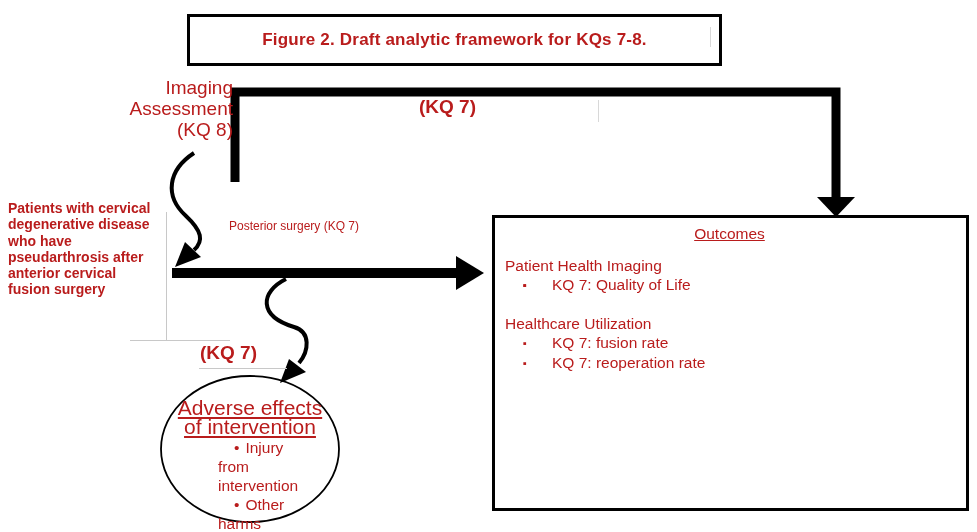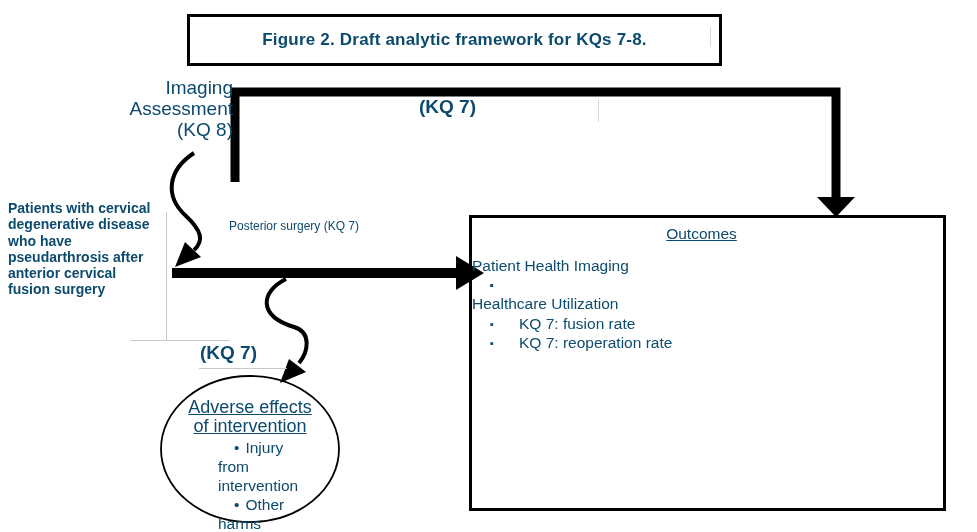--- a/index.html
+++ b/index.html
@@ -1,18 +1,18 @@
 <!DOCTYPE html>
 <html><head>
 <meta charset="utf-8">
 <style>
   html,body{margin:0;padding:0;background:#ffffff;}
   .canvas{
     position:relative;width:977px;height:532px;background:#ffffff;
-    font-family:"Liberation Sans",sans-serif;color:#0c4a6e;overflow:hidden;
+    font-family:"Liberation Sans",sans-serif;color:#b91c1c;overflow:hidden;
   }
   .abs{position:absolute;}
   .svg-layer{position:absolute;left:0;top:0;pointer-events:none;}
 
   .title-box{
     left:187px;top:14px;width:535px;height:52px;border:3px solid #000;
     box-sizing:border-box;display:flex;align-items:center;justify-content:center;
     font-weight:bold;font-size:17px;letter-spacing:.2px;
   }
 
@@ -22,33 +22,33 @@
   }
   .kq7-top{left:419px;top:96px;font-weight:bold;font-size:19px;}
   .posterior-label{left:229px;top:219px;font-size:12px;}
   .population-text{
     left:8px;top:200px;width:172px;font-weight:bold;font-size:14px;
     line-height:16.3px;white-space:pre-line;
   }
   .kq7-mid{left:200px;top:342px;font-weight:bold;font-size:19px;}
 
   .outcomes-box{
-    left:469px;top:215px;width:477px;height:296px;border:3px solid #000;
-    box-sizing:border-box;padding:6px 12px 0 0;
+    left:492px;top:215px;width:477px;height:296px;border:3px solid #000;
+    box-sizing:border-box;padding:6px 12px 0 10px;
     font-size:15.5px;line-height:19.5px;
   }
   .outcomes-heading{text-align:center;text-decoration:underline;}
   .sub-heading{margin-top:12px;}
   .o-item{position:relative;padding-left:47px;}
   .o-bullet{position:absolute;left:18px;top:1px;font-size:11px;}
   .spacer{height:19px;}
 
   .adverse-heading{
     left:165px;top:398px;width:170px;text-align:center;
-    text-decoration:underline;font-size:18px;line-height:19px;white-space:pre-line;
+    text-decoration:underline;font-size:21px;line-height:19px;white-space:pre-line;
   }
   .adverse-items{left:170px;top:438px;width:132px;font-size:15.5px;line-height:19px;}
   .a-item{text-indent:16px;margin-left:48px;}
   .a-bullet{margin-right:6px;}
 
   .faint{position:absolute;background:#c8c8c8;}
 </style>
 </head>
 <body>
 
@@ -112,20 +112,21 @@
   <div class="abs outcomes-box">
     <div class="outcomes-heading">Outcomes</div>
 
     <div class="sub-heading">Patient Health Imaging</div>
 
     <div class="o-item">
       <span class="o-bullet">▪</span>
     </div>
     <div class="o-item">
       <span class="o-bullet">▪</span>
+      <span>KQ 7: Quality of Life</span>
     </div>
 
     <div class="spacer"></div>
 
     <div>Healthcare Utilization</div>
 
     <div class="o-item">
       <span class="o-bullet">▪</span>
       <span>KQ 7: fusion rate</span>
     </div>

